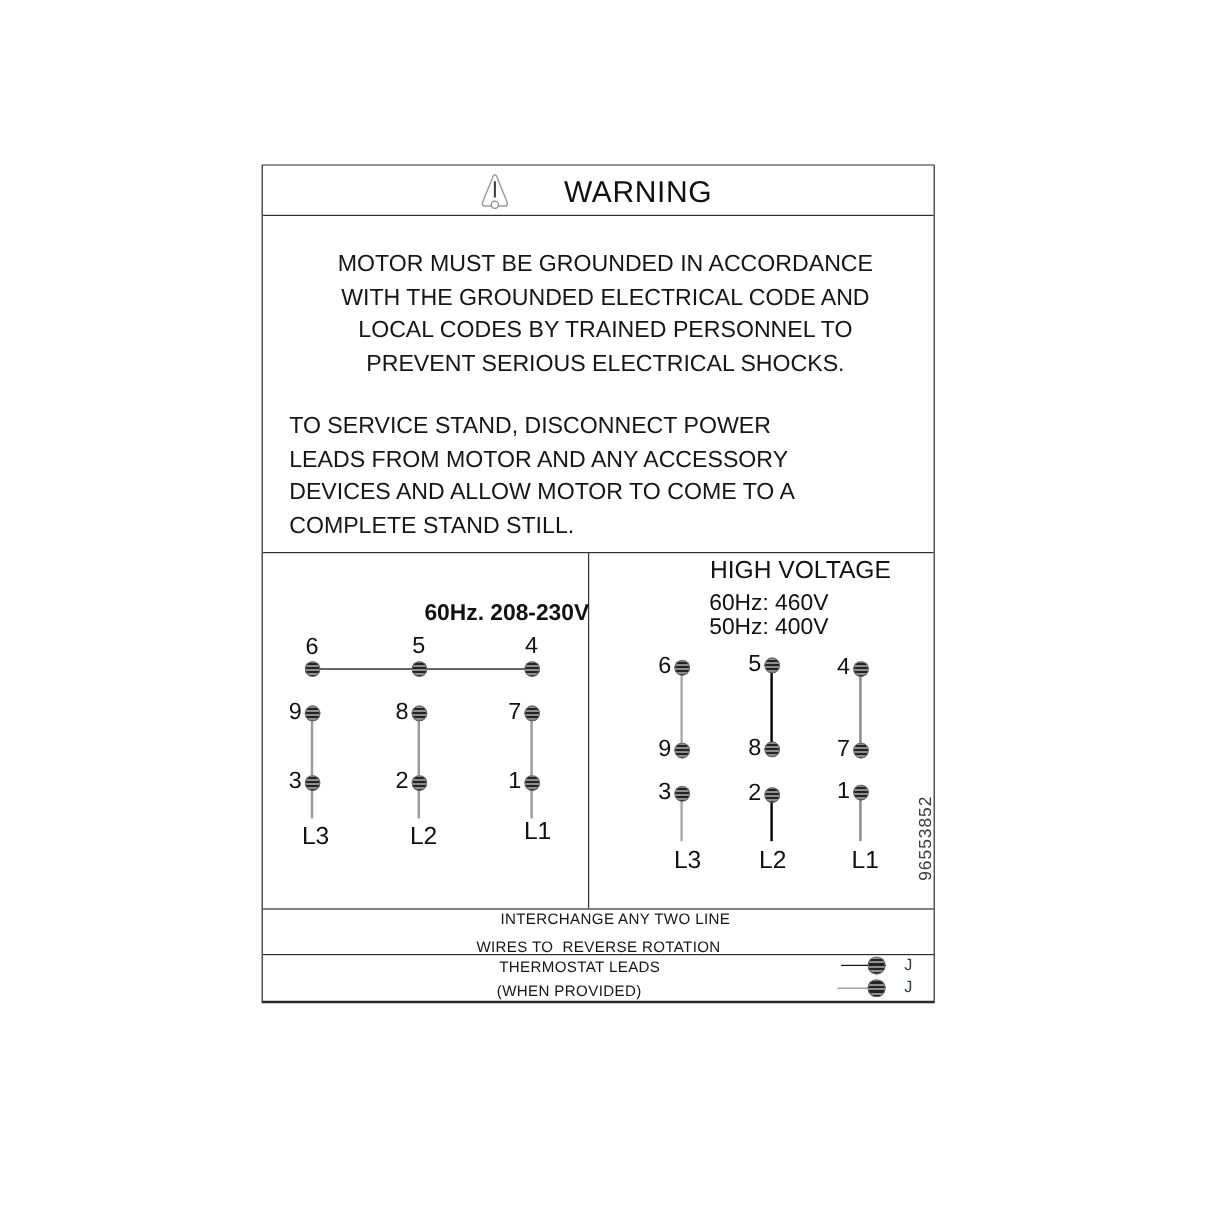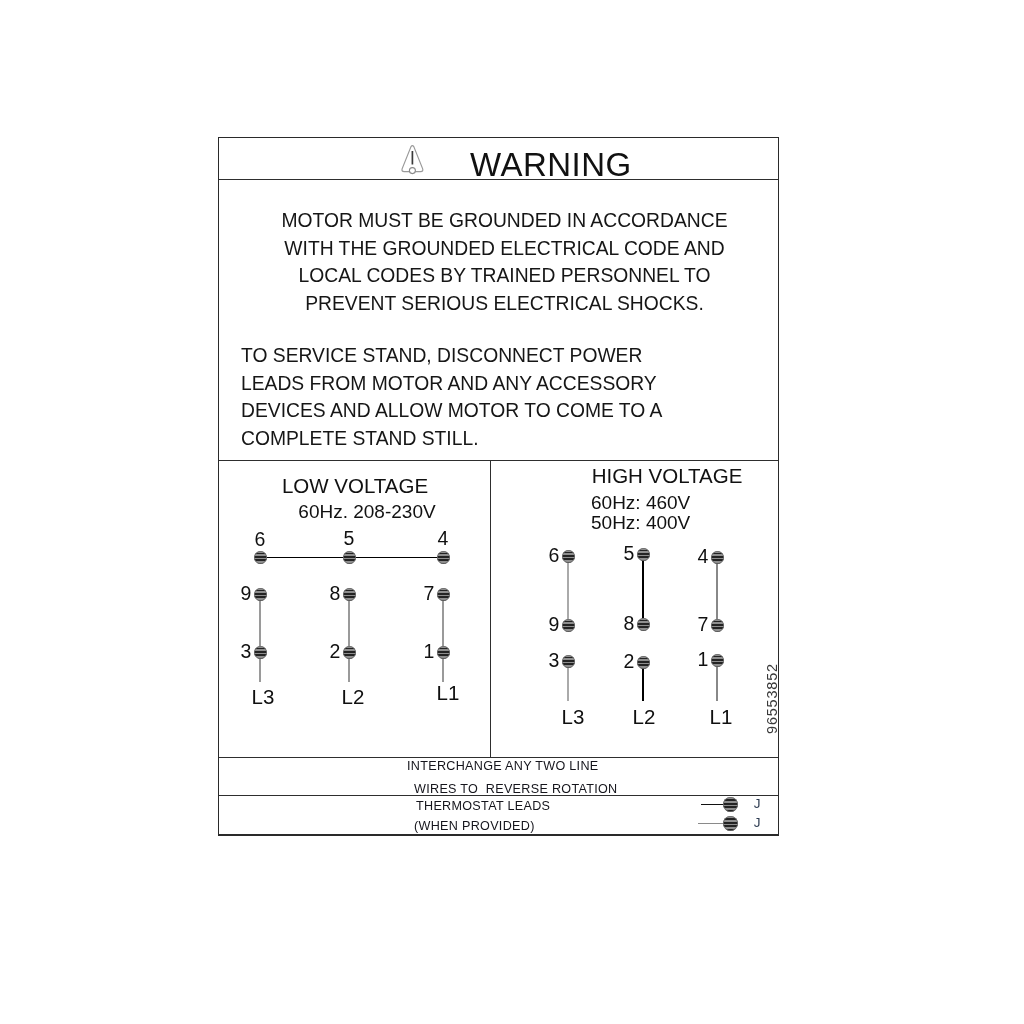--- a/index.html
+++ b/index.html
@@ -3,21 +3,21 @@
 <meta charset="utf-8">
 <style>
   html,body{margin:0;padding:0;}
   .canvas{position:relative;width:1024px;height:1024px;background:#ffffff;overflow:hidden;
           font-family:"Liberation Sans", sans-serif;color:#1c1c1c;}
   .label{position:absolute;left:218px;top:137px;width:561px;height:699px;background:#fff;
          border:1.4px solid #2a2a2a;border-bottom-width:2.2px;box-sizing:border-box;}
   
   .hdr{position:relative;height:42px;border-bottom:1.3px solid #2e2e2e;box-sizing:border-box;}
   .hdr .icon{position:absolute;left:181px;top:6px;}
-  .hdr .title{position:absolute;left:251px;top:8px;font-size:33px;letter-spacing:0.5px;color:#111;}
+  .hdr .title{position:absolute;left:251px;top:8px;font-size:25px;letter-spacing:0.5px;color:#111;}
   
   .bodytxt{position:relative;height:281px;border-bottom:1.3px solid #2e2e2e;box-sizing:border-box;
            font-size:19.3px;line-height:27.5px;color:#161616;}
   .bodytxt .para{position:absolute;left:22px;right:10px;}
   .p1{top:27px;text-align:center;} .p2{top:162px;}
   
   .diag{position:relative;height:297px;border-bottom:1.3px solid #2e2e2e;box-sizing:border-box;}
   .vdiv{position:absolute;left:271px;top:0;width:1.3px;height:100%;background:#2e2e2e;}
   .sect-title{position:absolute;font-size:20.5px;color:#111;text-align:center;}
   .sect-sub{position:absolute;font-size:19px;color:#111;}
@@ -69,22 +69,21 @@
         <div>TO SERVICE STAND, DISCONNECT POWER</div>
         <div>LEADS FROM MOTOR AND ANY ACCESSORY</div>
         <div>DEVICES AND ALLOW MOTOR TO COME TO A</div>
         <div>COMPLETE STAND STILL.</div>
       </div>
     </div>
 
     <div class="diag">
       <div class="vdiv"></div>
 
-      <div class="sect-title" style="left:0;top:13px;width:272px;">LOW VOLTAGE</div>
-      <div class="sect-sub" style="left:12px;top:40px;width:272px;text-align:center;">60Hz. 208-230V</div>
+      <div class="sect-sub" style="left:0;top:40px;width:272px;text-align:right;font-weight:bold;">60Hz. 208-230V</div>
 
       <div class="hline" style="left:41px;top:95.5px;width:183px;"></div>
 
       <div class="vline" style="left:40.3px;top:133px;height:88px;background:#9a9a9a;"></div>
       <div class="vline" style="left:129.3px;top:133px;height:88px;background:#9a9a9a;"></div>
       <div class="vline" style="left:223.3px;top:133px;height:88px;background:#9a9a9a;"></div>
 
       <div class="num" style="left:30px;top:67px;">6</div>
       <div class="num" style="left:119px;top:66px;">5</div>
       <div class="num" style="left:213px;top:66px;">4</div>
@@ -144,22 +143,22 @@
       <div class="dot" style="left:491.5px;top:192.5px;"></div>
 
       <div class="llbl" style="left:334px;top:244px;">L3</div>
       <div class="llbl" style="left:405px;top:244px;">L2</div>
       <div class="llbl" style="left:482px;top:244px;">L1</div>
 
       <div class="serial">96553852</div>
     </div>
 
     <div class="rot">
-      <div class="smalltxt" style="left:188px;top:1px;text-align:center;">INTERCHANGE ANY TWO LINE</div>
-      <div class="smalltxt" style="left:195px;top:24px;">WIRES TO  REVERSE ROTATION</div>
+      <div class="smalltxt" style="left:198px;top:1px;text-align:center;">INTERCHANGE ANY TWO LINE</div>
+      <div class="smalltxt" style="left:178px;top:24px;">WIRES TO  REVERSE ROTATION</div>
     </div>
 
     <div class="therm">
       <div class="smalltxt" style="left:197px;top:3px;">THERMOSTAT LEADS</div>
       <div class="smalltxt" style="left:195px;top:23px;">(WHEN PROVIDED)</div>
 
       <div class="leadline" style="left:482px;top:7.5px;width:24px;background:#111111;"></div>
       <div class="leaddot" style="left:504px;top:0.5px;"></div>
       <div class="jlbl" style="left:530px;top:0px;">J</div>
 

